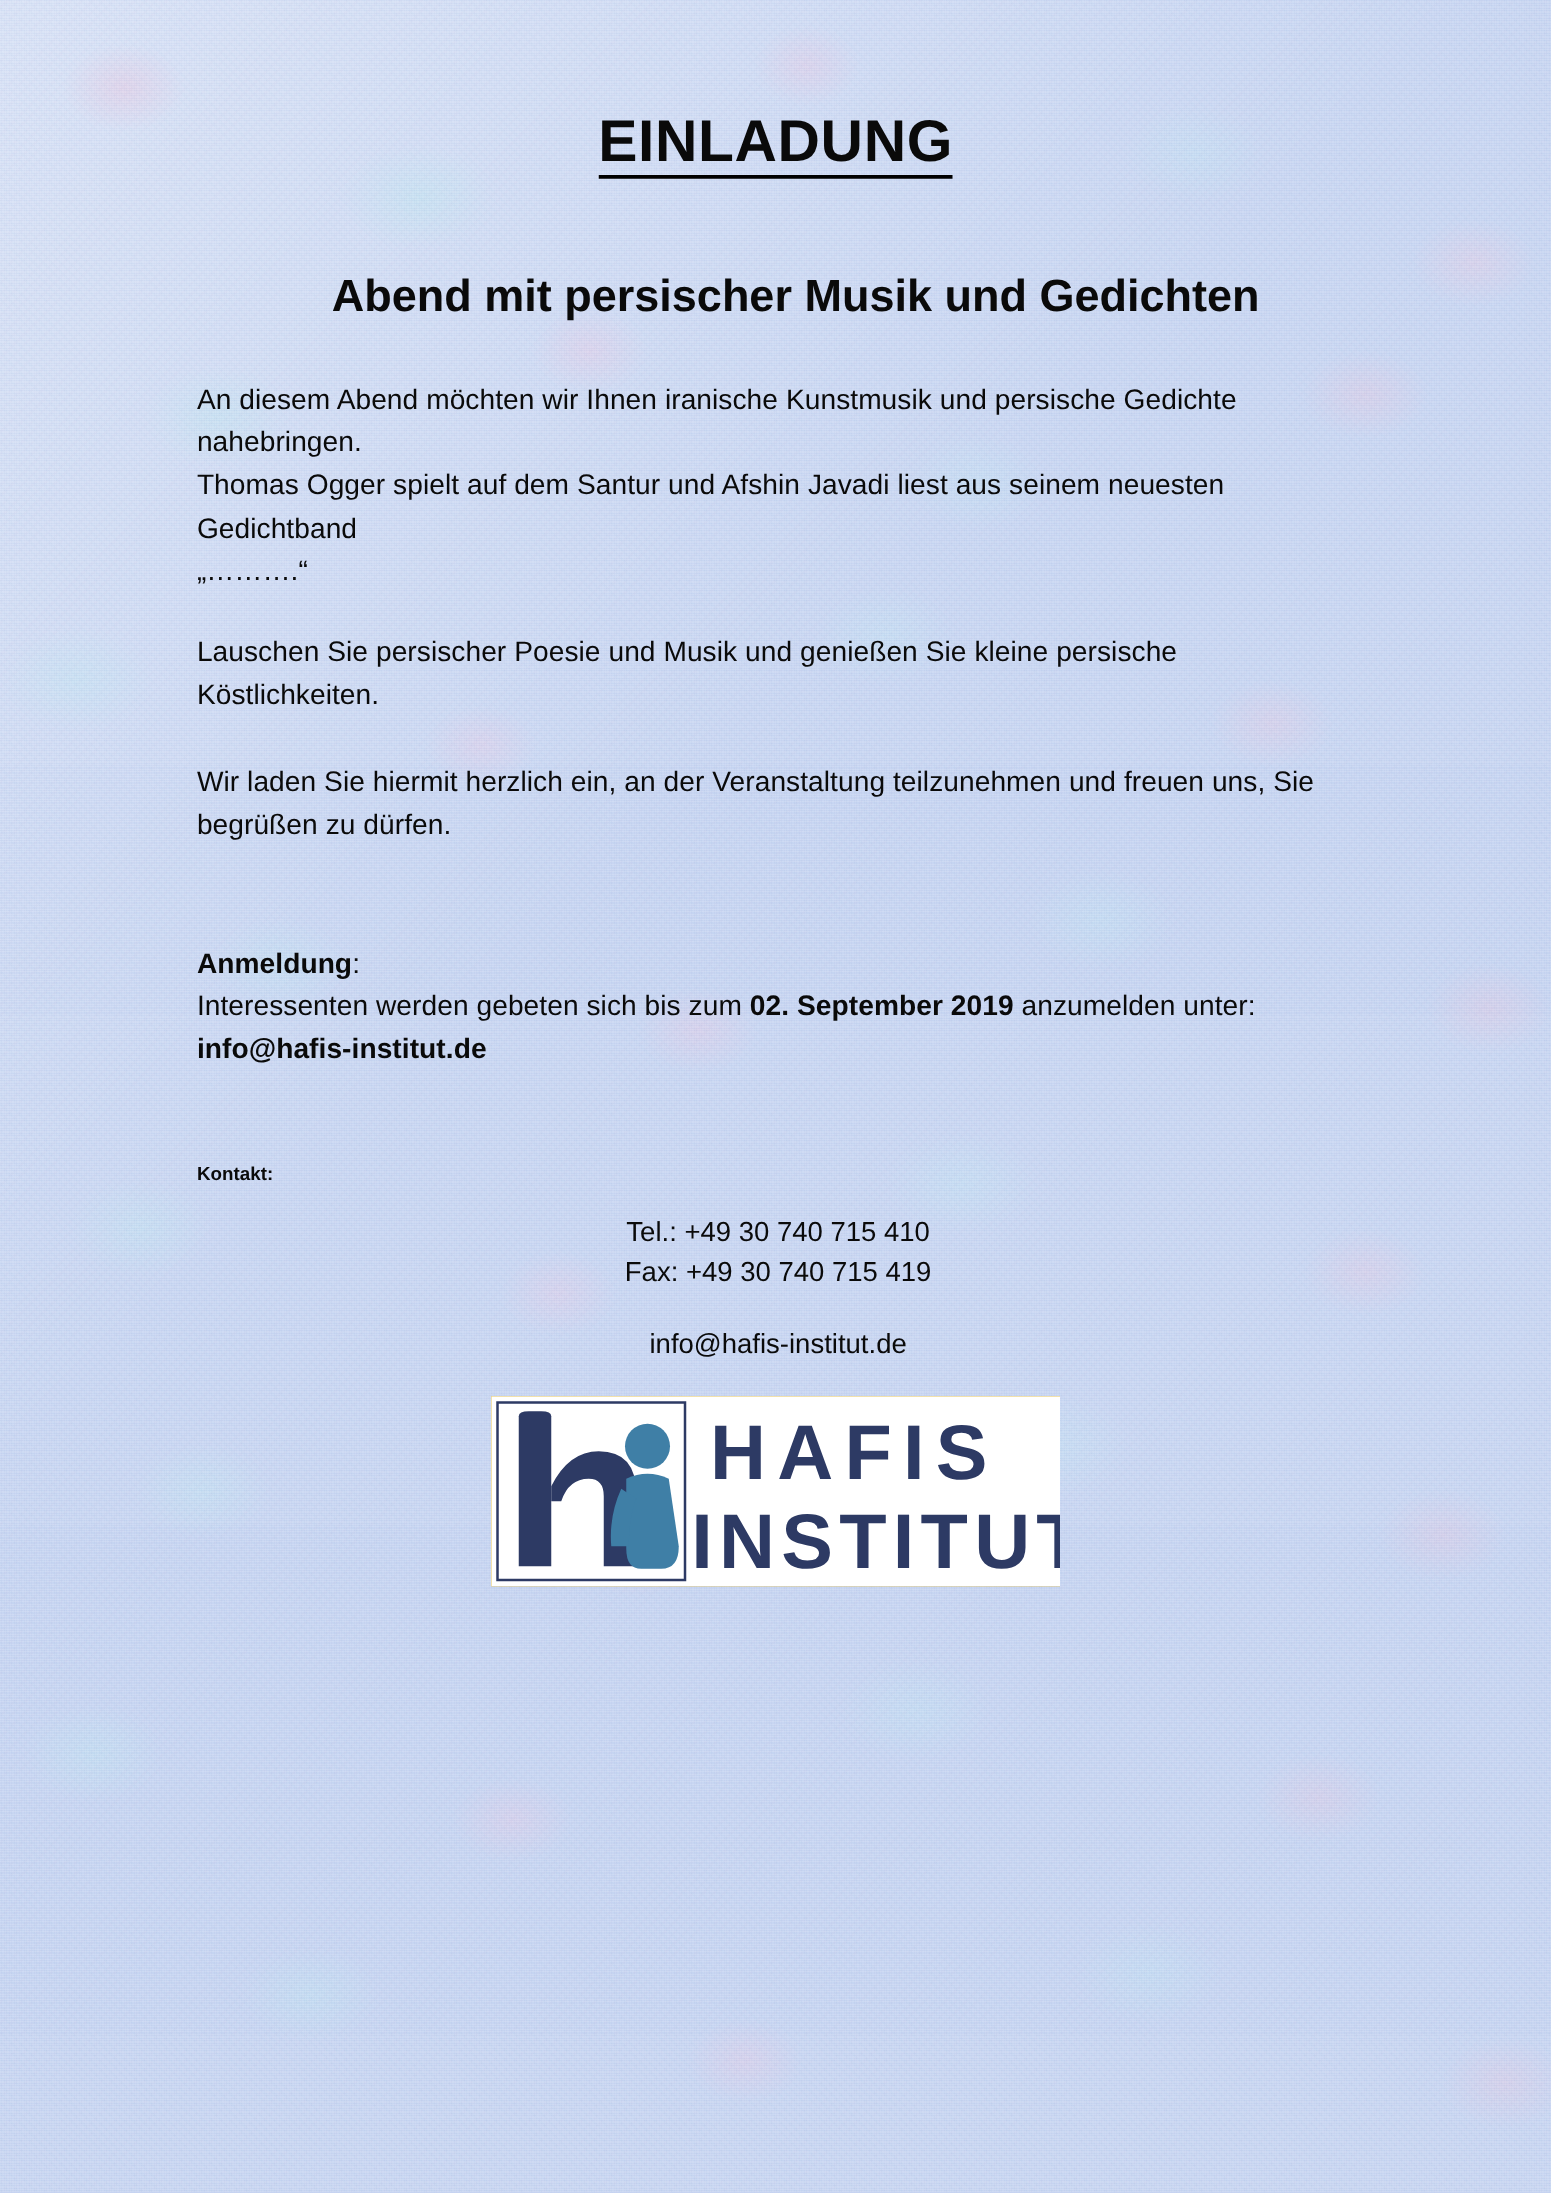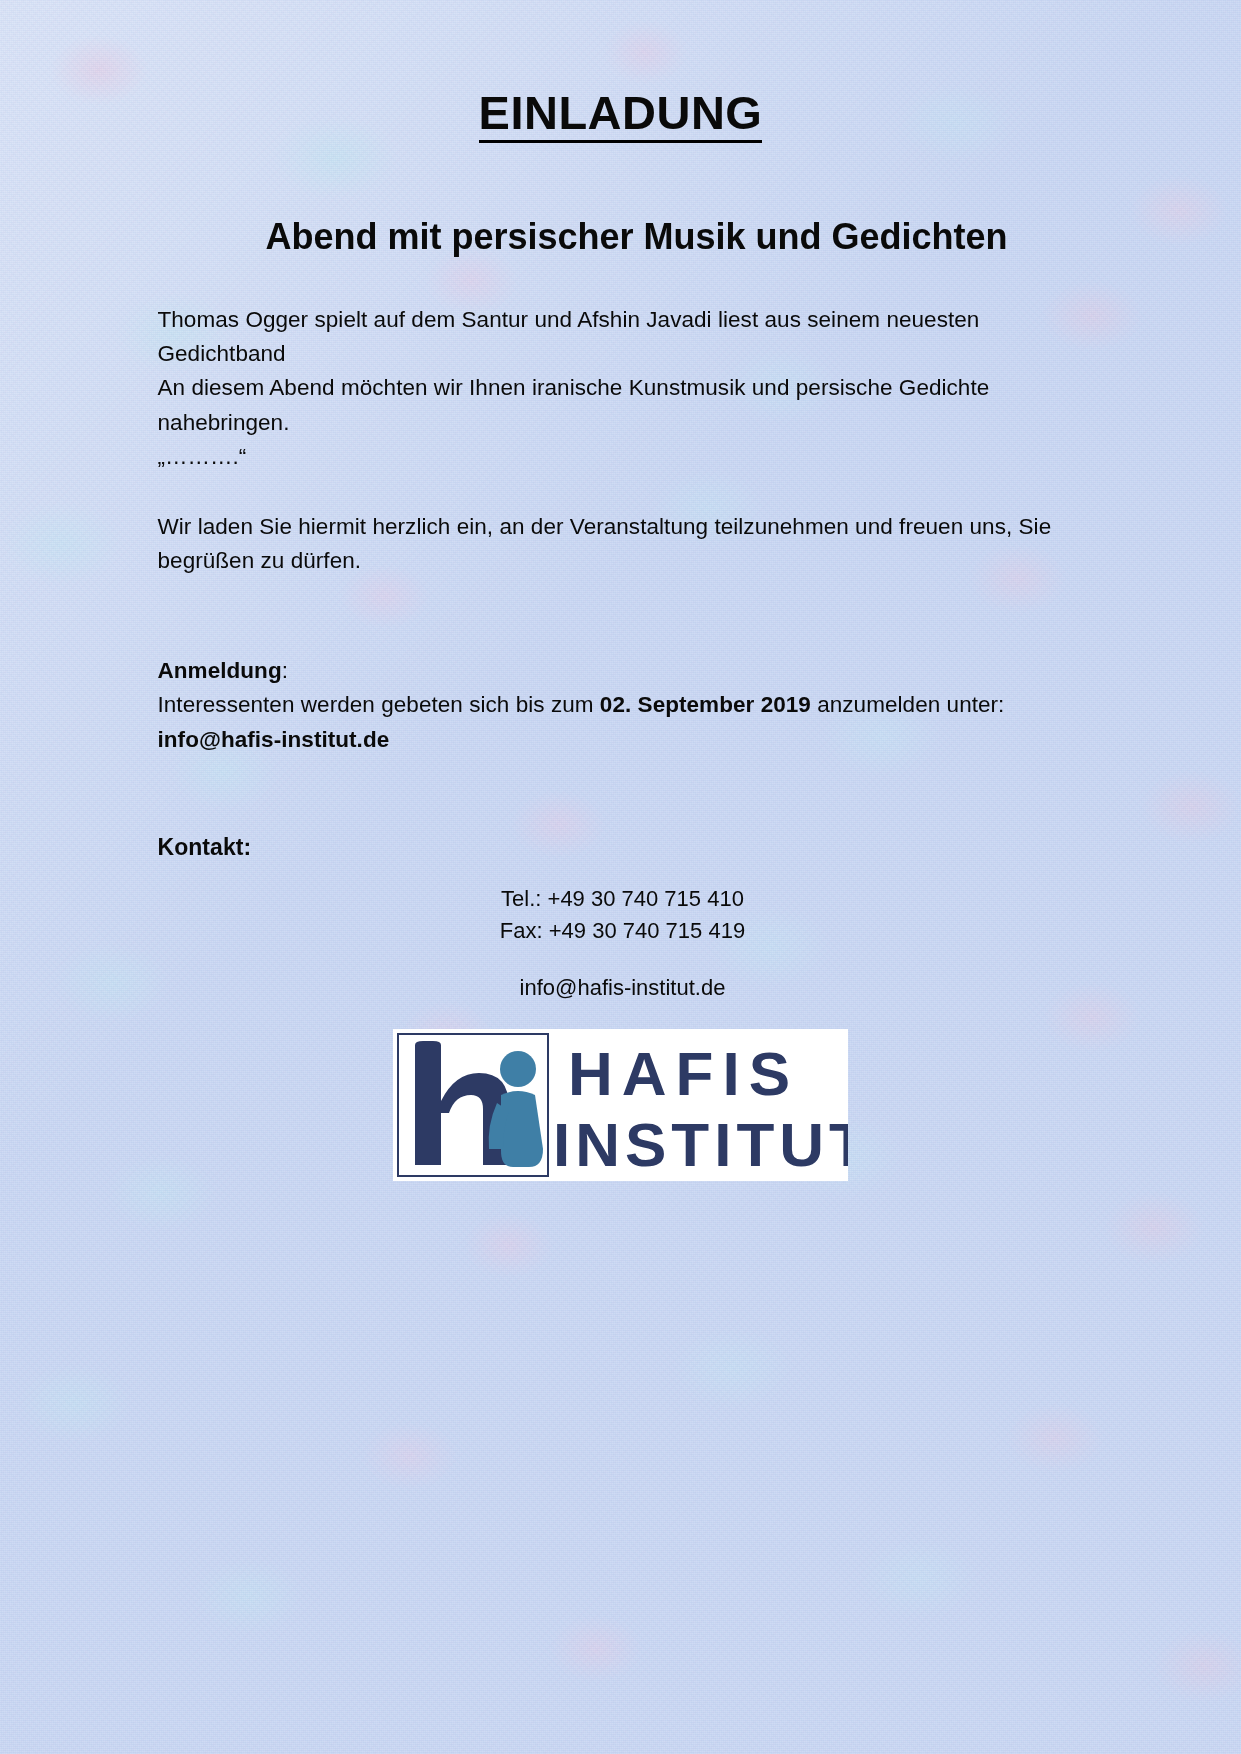--- a/index.html
+++ b/index.html
@@ -133,21 +133,21 @@
   .anmeldung-block { padding-top: 76px; }
   .anmeldung-head { font-weight: 700; }
   .anmeldung-head .colon { font-weight: 400; }
   .anmeldung-line { line-height: 1.52; }
   .anmeldung-mail { font-weight: 700; }
   strong.b { font-weight: 700; }
 
   .kontakt-head {
     padding-top: 73px;
     font-weight: 700;
-    font-size: 23px;
+    font-size: 15px;
   }
 
   .kontakt-center {
     text-align: center;
     font-size: 22px;
     line-height: 1.45;
     padding-top: 18px;
     font-stretch: normal;
     letter-spacing: 0px;
   }
@@ -178,25 +178,26 @@
 
   <h1 class="page-title">
     <span class="rule">EINLADUNG</span>
   </h1>
 
   <h2 class="page-subtitle">Abend mit persischer Musik und Gedichten</h2>
 
   <div class="body-block">
 
     <div class="p-intro">
+      <div>An diesem Abend möchten wir Ihnen iranische Kunstmusik und persische Gedichte nahebringen.</div>
       <div>Thomas Ogger spielt auf dem Santur und Afshin Javadi liest aus seinem neuesten Gedichtband</div>
-      <div>An diesem Abend möchten wir Ihnen iranische Kunstmusik und persische Gedichte nahebringen.</div>
       <div class="quote-line">„……….“</div>
     </div>
 
+    <div class="p-lauschen">Lauschen Sie persischer Poesie und Musik und genießen Sie kleine persische Köstlichkeiten.</div>
 
 
     <div class="p-einladen">
       <div>Wir laden Sie hiermit herzlich ein, an der Veranstaltung teilzunehmen und freuen uns, Sie</div>
       <div>begrüßen zu dürfen.</div>
     </div>
 
     <div class="anmeldung-block">
       <div class="anmeldung-head">
         <span>Anmeldung</span><span class="colon">:</span>

